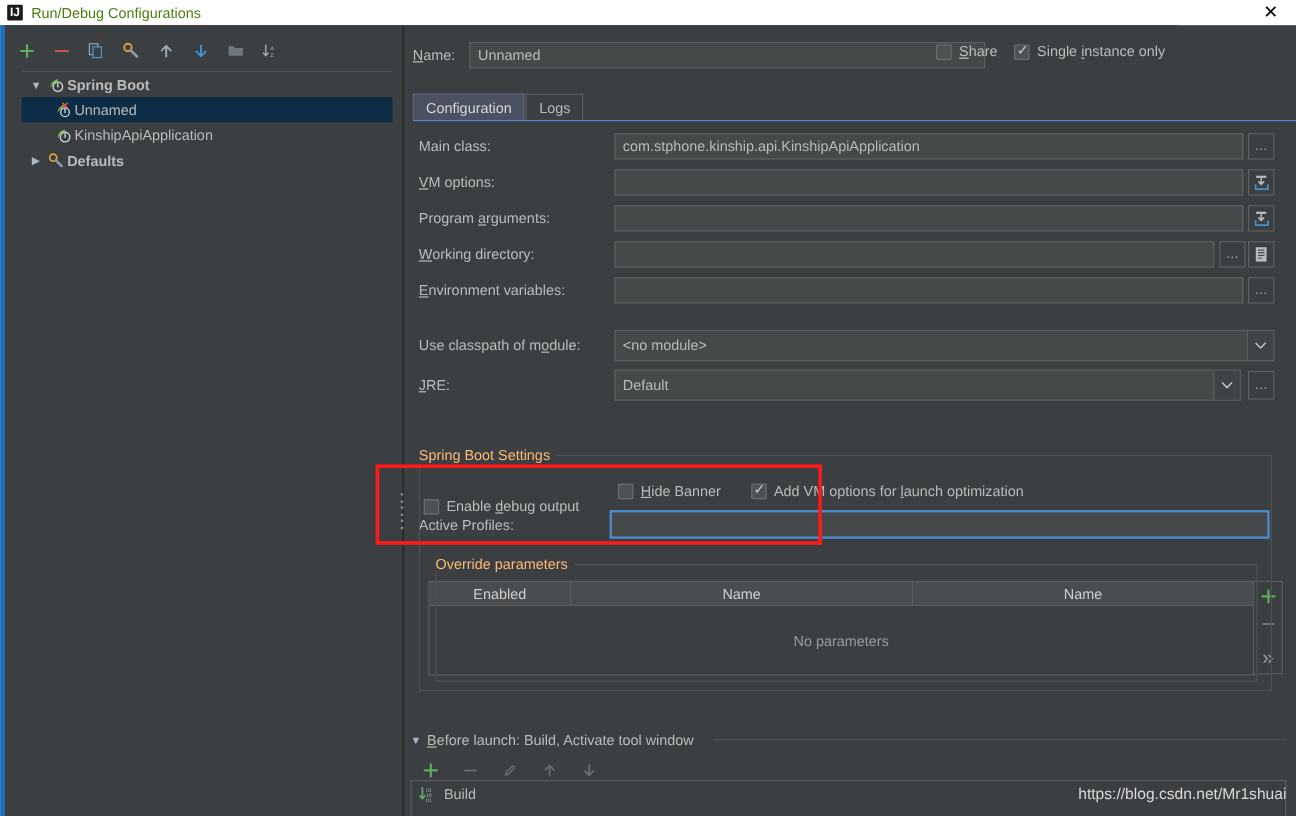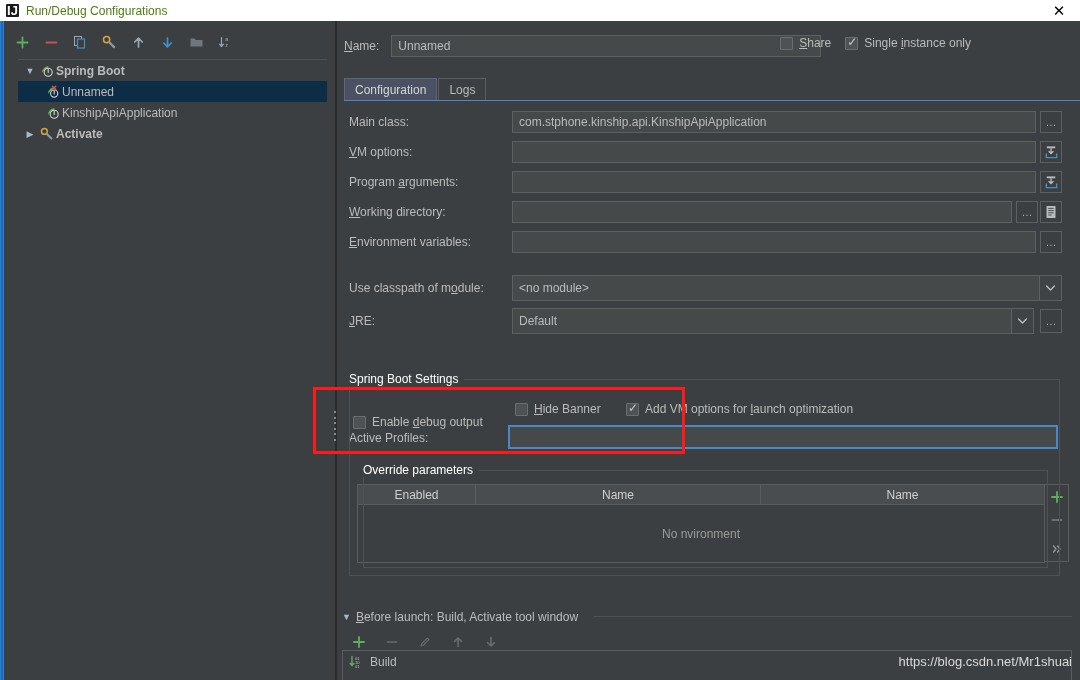--- a/index.html
+++ b/index.html
@@ -16,21 +16,21 @@
 
   
   .titlebar {
     position: absolute; left: 0; top: 0; width: 1080px; height: 21px;
     background: #ffffff; color: #000000;
     display: flex; align-items: center;
   }
   .titlebar .tb-icon {
     width: 13px; height: 13px; margin-left: 6px; margin-right: 7px;
     background: #1a1a1a; color: #ffffff;
-    font-size: 13px; font-weight: bold; line-height: 13px; text-align: center;
+    font-size: 10px; font-weight: bold; line-height: 13px; text-align: center;
     font-family: "Liberation Sans", sans-serif;
     border-radius: 1px;
   }
   .titlebar .tb-title { font-size: 12px; color: #4d7c0f; }
   .titlebar .tb-close {
     position: absolute; right: 0; top: 0; width: 42px; height: 21px;
     text-align: center; line-height: 21px; font-size: 15px; color: #000;
     cursor: pointer;
   }
 
@@ -144,21 +144,21 @@
   }
   .combo-arrow {
     position: absolute; right: 0; top: 0; width: 22px; height: 100%;
     border-left: 1px solid #5e6060; background: #3f4345;
     display: flex; align-items: center; justify-content: center; cursor: pointer;
   }
   .dim { color: #808080; }
 
   
   .grp-title {
-    position: absolute; font-size: 12px; color: #ffffff; background: #3c3f41;
+    position: absolute; font-size: 12px; color: #fdba74; background: #3c3f41;
     padding-right: 6px; z-index: 2;
   }
   .grp-line { position: absolute; height: 1px; background: #4e5254; }
 
   .cbrow { position: absolute; display: flex; align-items: center; gap: 6px; cursor: pointer; }
 
   
   .ptable {
     position: absolute; background: #3c3f41; border: 1px solid #5a5d5e;
   }
@@ -303,21 +303,21 @@
       </div>
 
       <div class="tree-row group">
         <span class="twisty">▶</span>
         <span class="t-icon">
           <svg width="14" height="14" viewBox="0 0 14 14">
             <circle cx="4.4" cy="4.4" r="2.9" fill="none" stroke="#d8a33a" stroke-width="1.5"></circle>
             <path d="M6.4 6.4l5 5" stroke="#8d99a3" stroke-width="2.1" stroke-linecap="round"></path>
           </svg>
         </span>
-        <span class="t-label">Activate</span>
+        <span class="t-label">Defaults</span>
       </div>
 
     </div>
   </div>
 
   <div class="splitter"></div>
 
   <div class="rightpanel">
 
     <div class="row-name">
@@ -460,21 +460,21 @@
     <div class="grp-title" style="left:26px; top:442px;">Override parameters</div>
     <div class="grp-line" style="left:132px; top:449px; width:578px;"></div>
 
     <div class="ptable" style="left:20px; top:463px; width:688px;">
       <div class="pthead">
         <div class="pth" style="width:118px;">Enabled</div>
         <div class="pth" style="width:285px;">Name</div>
         <div class="pth" style="width:283px;">Name</div>
       </div>
       <div class="ptbody">
-        <span class="ptempty">No nvironment</span>
+        <span class="ptempty">No parameters</span>
       </div>
     </div>
 
     <div class="tbtns" style="left:708px; top:463px; height:78px;">
       <div class="tbtn">
         <svg width="14" height="14" viewBox="0 0 14 14">
             <path d="M7 2v10M2 7h10" stroke="#5fad5f" stroke-width="1.8" stroke-linecap="round"></path>
           </svg>
       </div>
       <div class="tbtn">

